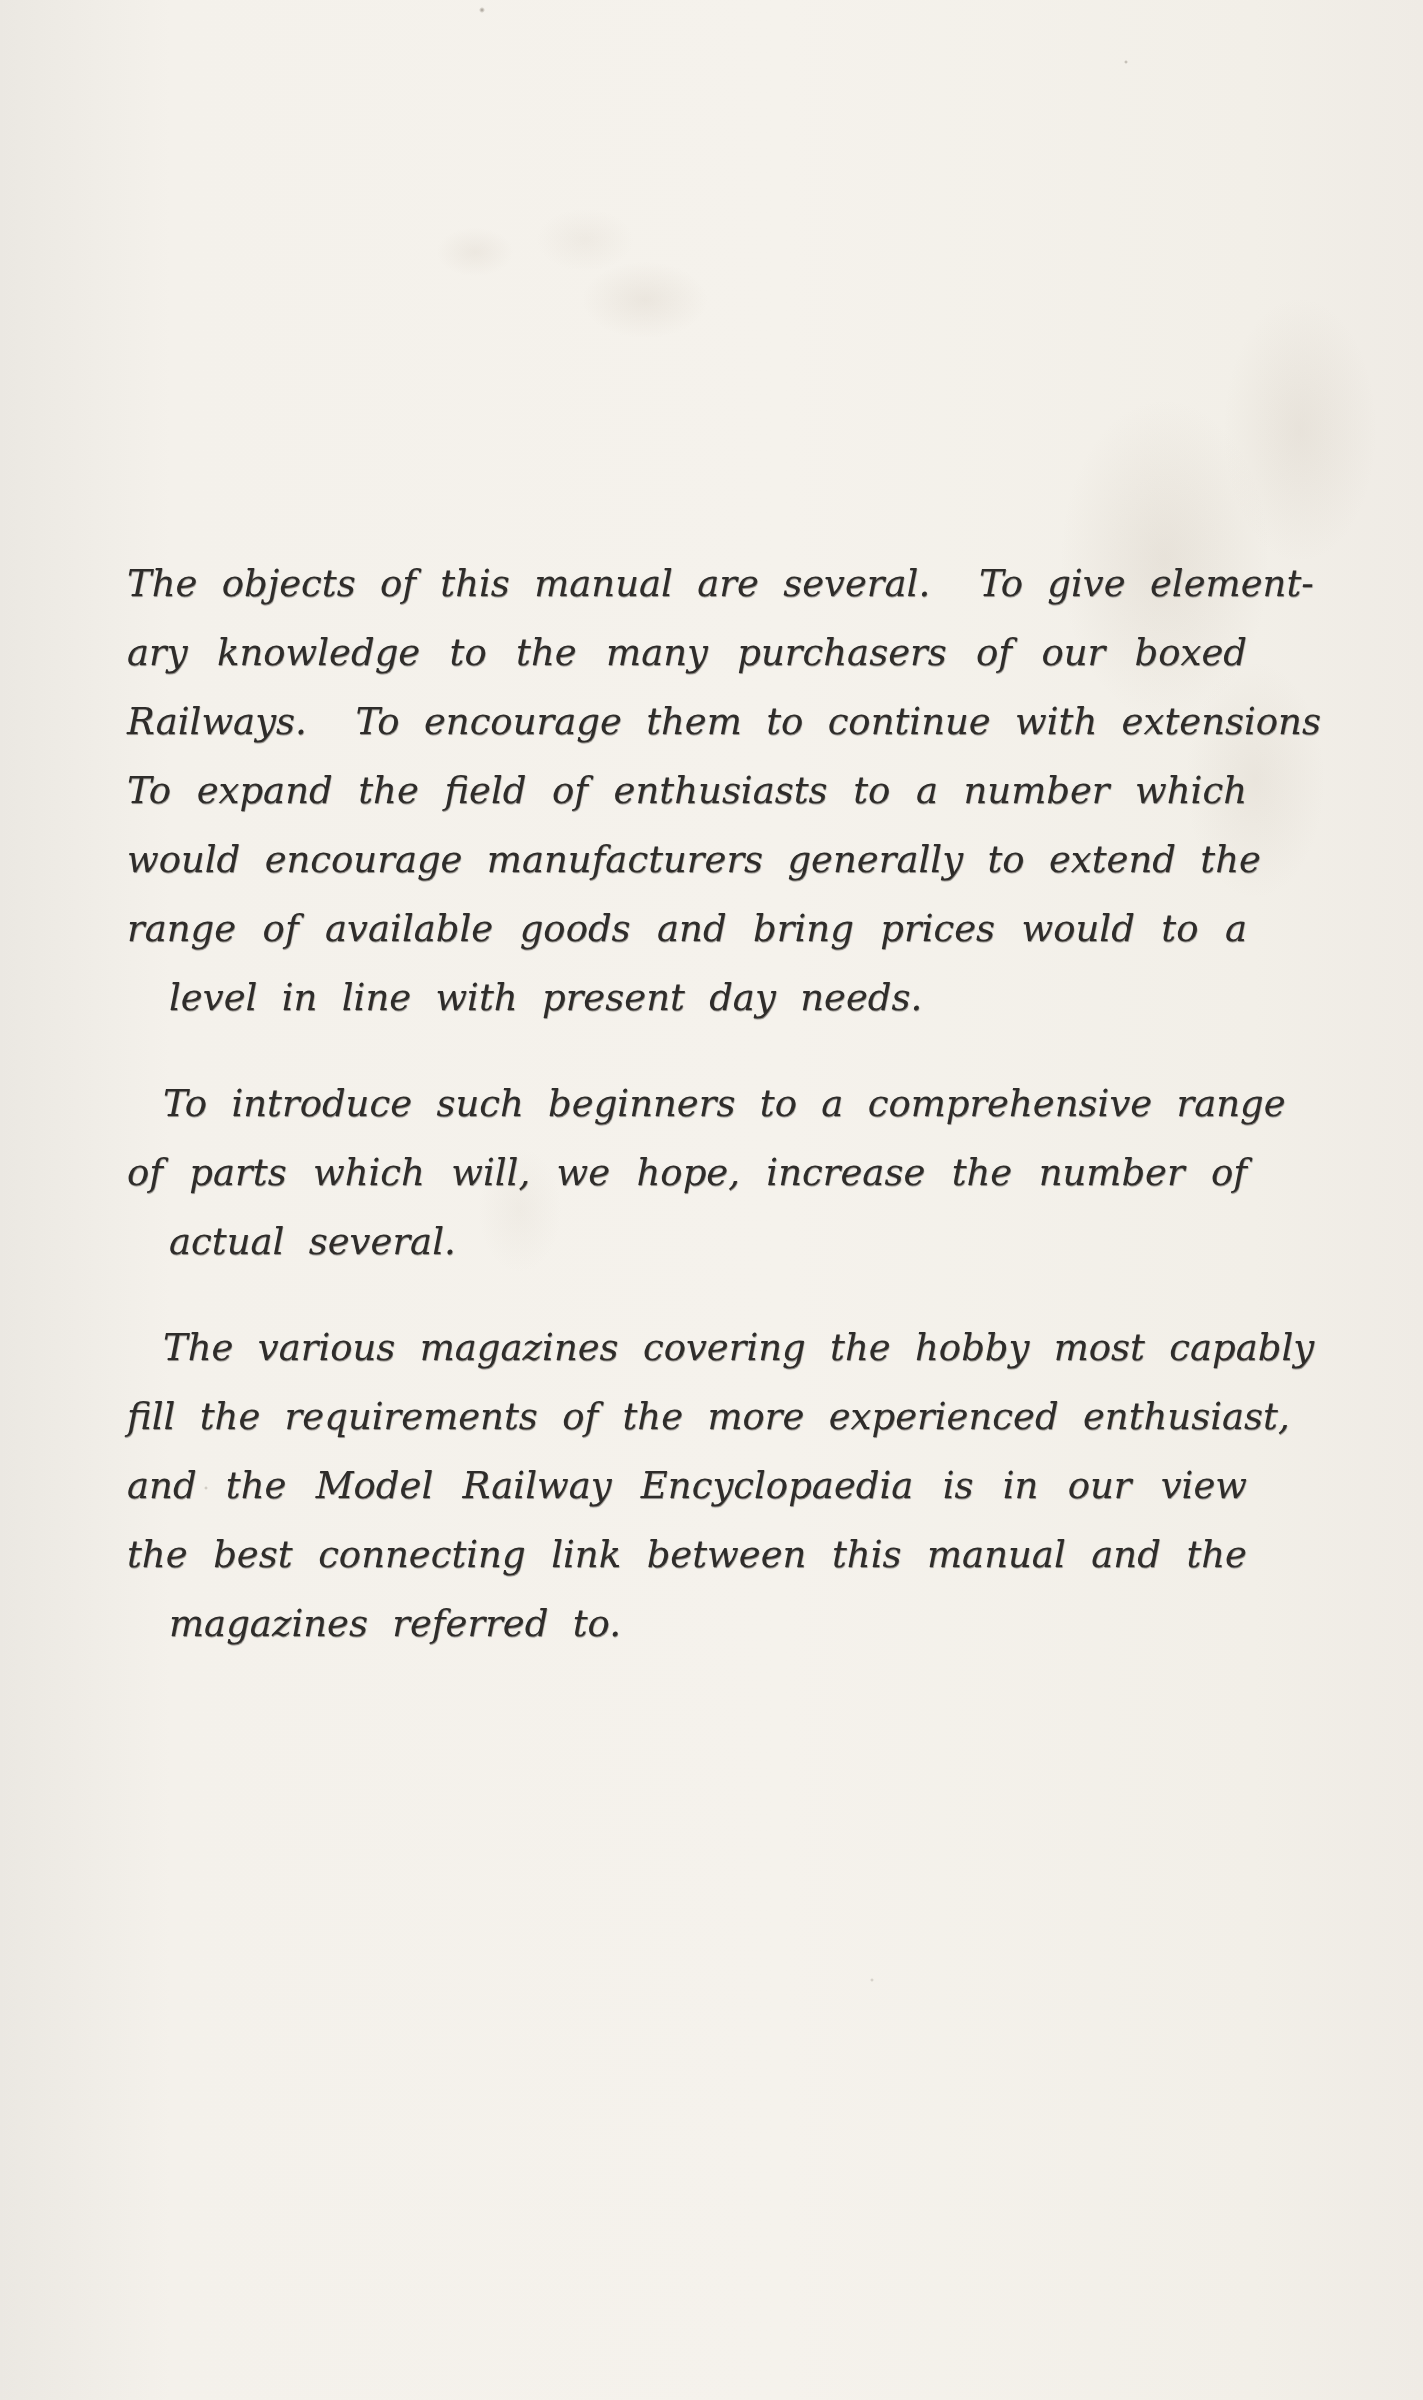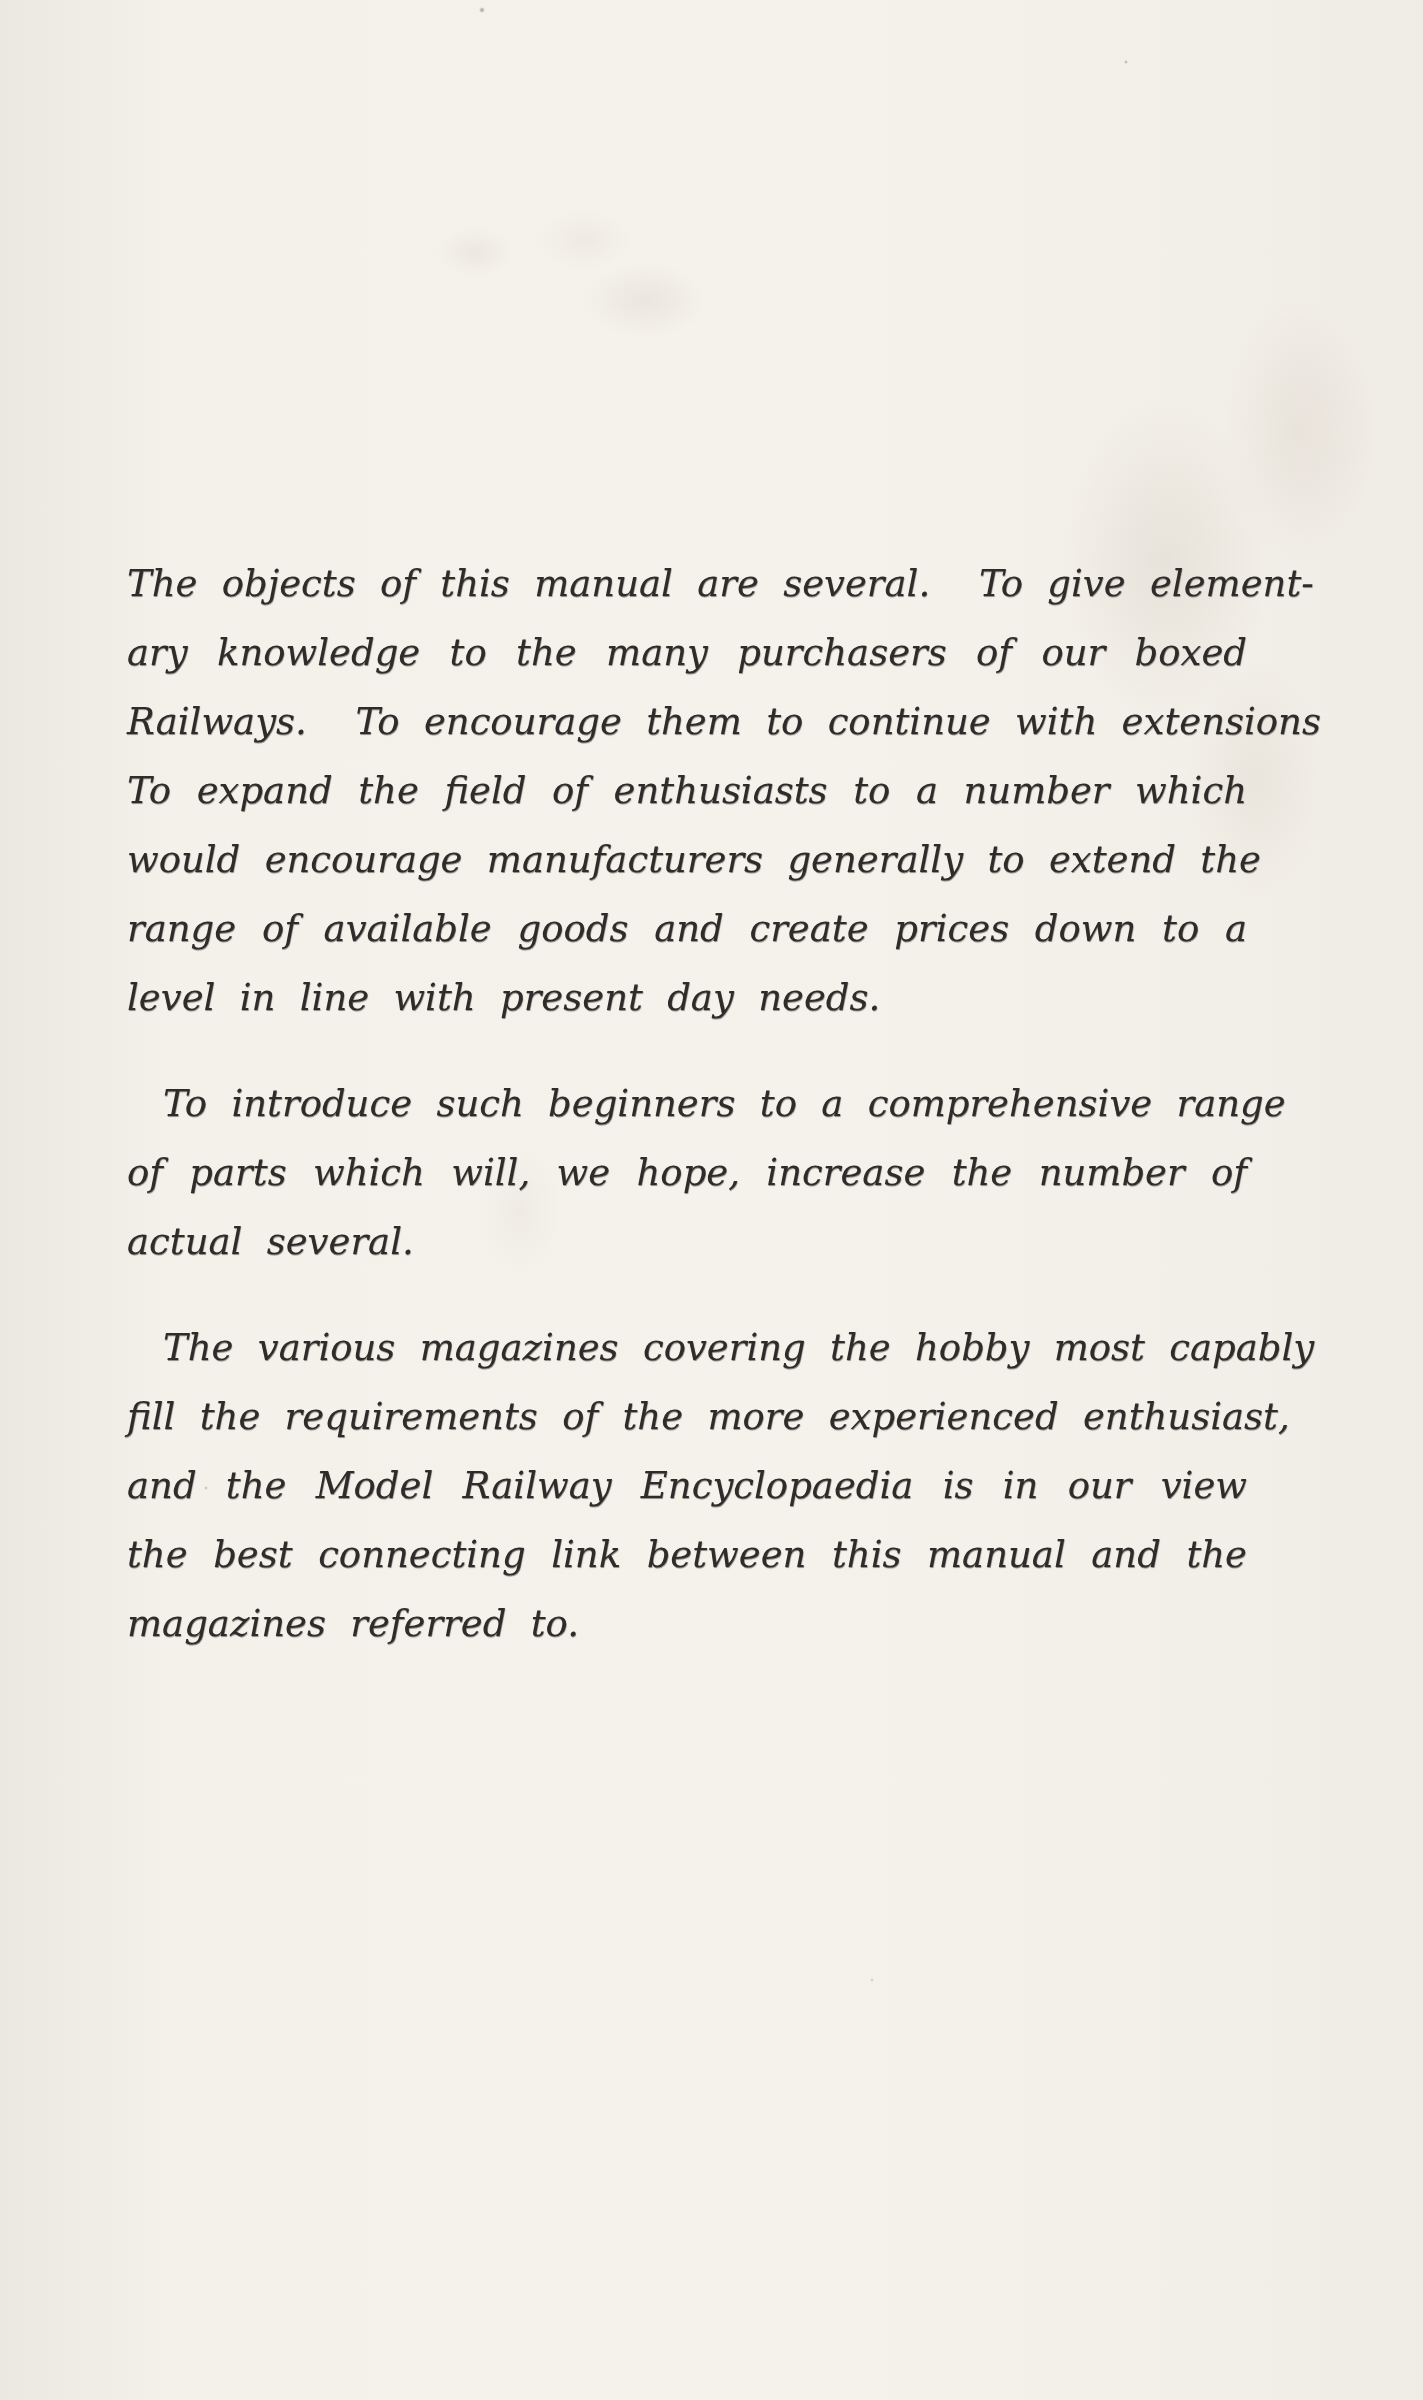--- a/index.html
+++ b/index.html
@@ -52,20 +52,21 @@
   .para { margin: 0; }
   .para + .para { margin-top: 37px; }
   .line {
     text-align: justify;
     text-align-last: justify;
     white-space: nowrap;
   }
   .line.end {
     text-align: left;
     text-align-last: left;
+    margin-left: 42px;
   }
   .para.indent-first .line:first-child {
     padding-left: 36px;
   }
   .dateline {
     position: absolute;
     left: 188px;
     top: 2056px;
     font-style: italic;
     font-size: 37px;
@@ -80,21 +81,21 @@
 
 <div class="page">
   <div class="textblock">
 
     <div class="para">
       <div class="line">The objects of this manual are several.&nbsp; To give element-</div>
       <div class="line">ary knowledge to the many purchasers of our boxed</div>
       <div class="line">Railways.&nbsp; To encourage them to continue with extensions</div>
       <div class="line">To expand the field of enthusiasts to a number which</div>
       <div class="line">would encourage manufacturers generally to extend the</div>
-      <div class="line">range of available goods and create prices down to a</div>
+      <div class="line">range of available goods and bring prices would to a</div>
       <div class="line end">level in line with present day needs.</div>
     </div>
 
     <div class="para indent-first">
       <div class="line">To introduce such beginners to a comprehensive range</div>
       <div class="line">of parts which will, we hope, increase the number of</div>
       <div class="line end">actual several.</div>
     </div>
 
     <div class="para indent-first">

